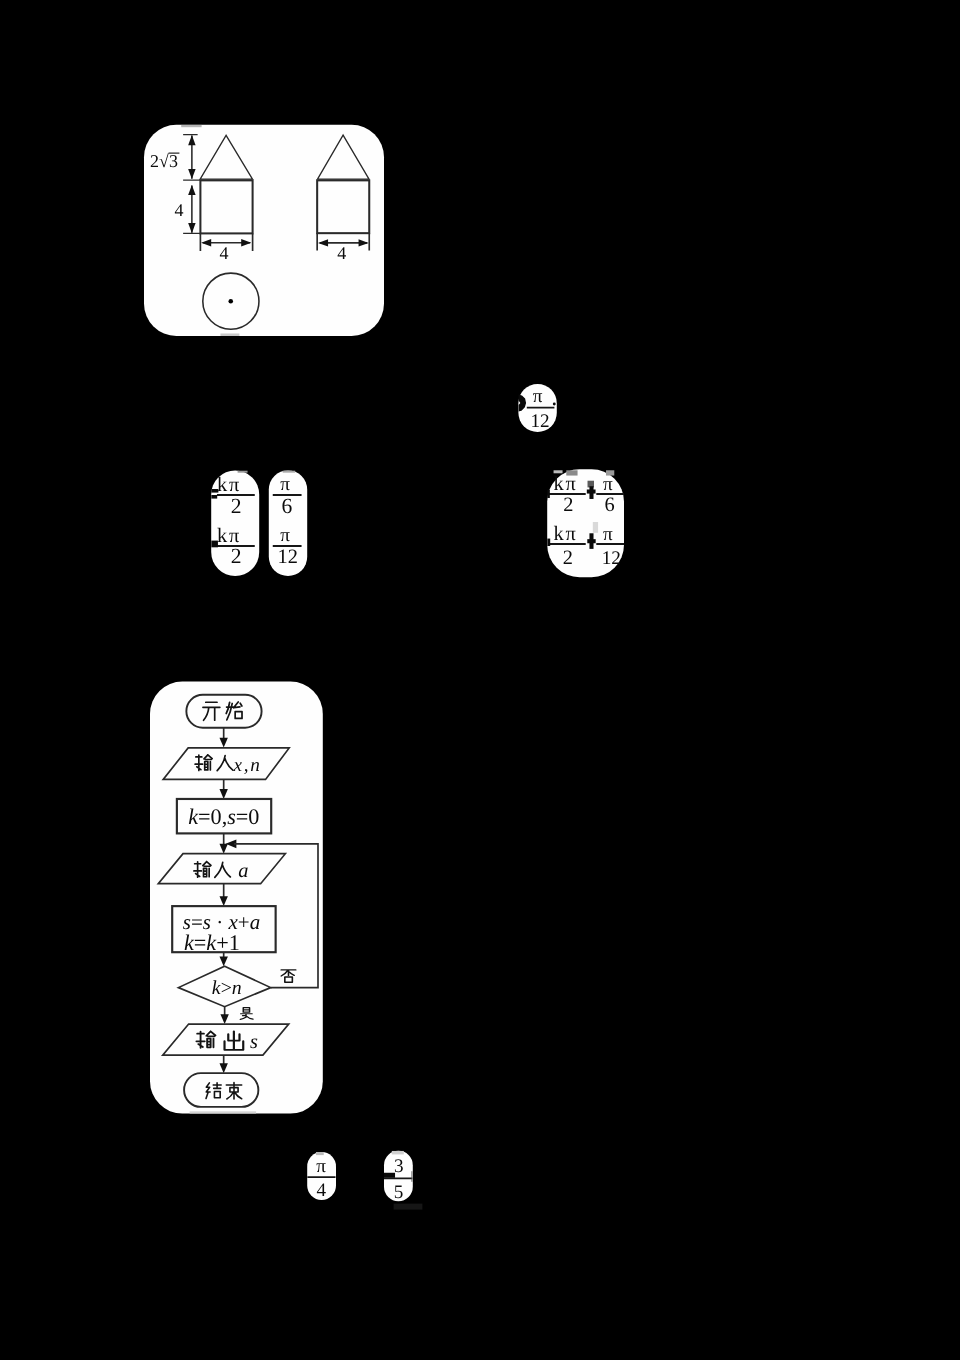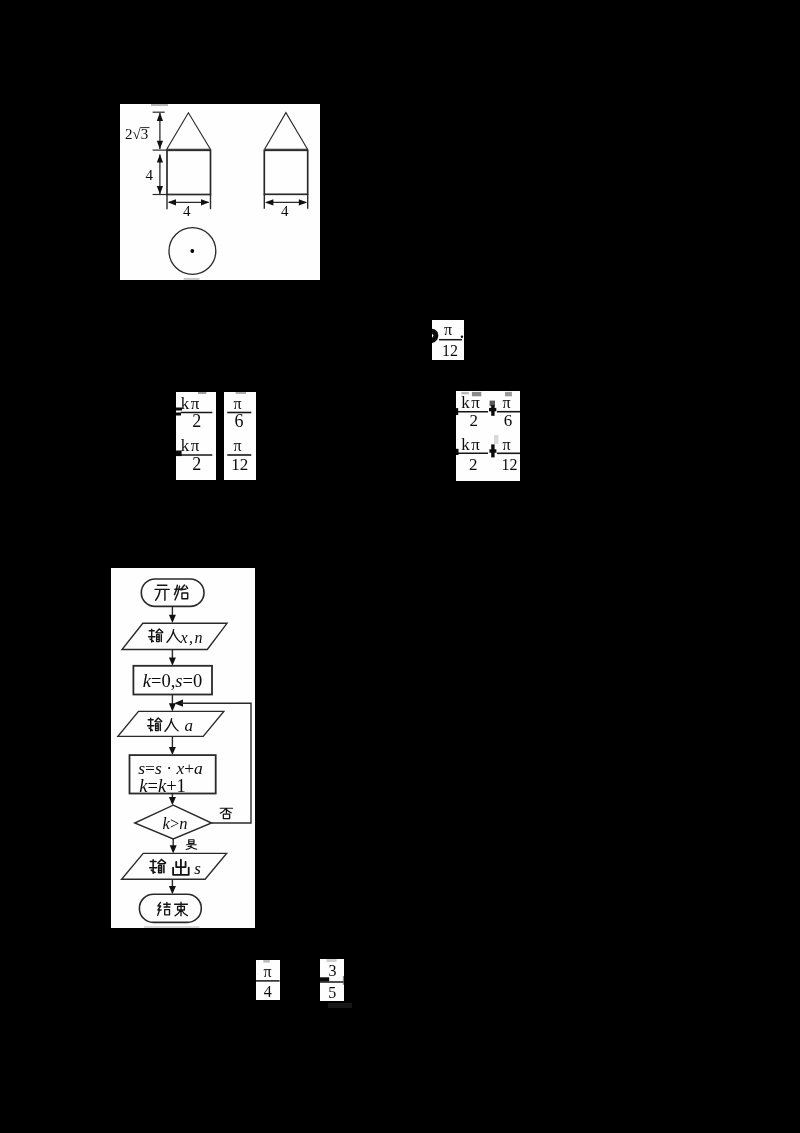--- a/index.html
+++ b/index.html
@@ -1,17 +1,17 @@
 <!DOCTYPE html>
 <html><head>
 <meta charset="utf-8">
 <style>
 html,body{margin:0;padding:0;background:#000;}
 body{width:800px;height:1133px;position:relative;font-family:"Liberation Serif",serif;overflow:hidden;}
-.wb{position:absolute;background:#fefefe;}
+.wb{position:absolute;background:#fefefe;border-radius:27px;}
 svg{display:block;}
 .ln{stroke:#2a2a2a;fill:none;}
 text{fill:#0c0c0c;}
 .cjk{stroke:#141414;fill:none;stroke-linecap:round;stroke-linejoin:round;stroke-width:1.4;}
 </style>
 </head>
 <body>
 
 <div class="wb" style="left:120px;top:103.5px;width:200px;height:176.5px;">
 <svg width="200" height="176.5" viewBox="0 0 200 176.5">
@@ -167,21 +167,21 @@
   <text x="50.5" y="59" font-size="16" text-anchor="middle">π</text>
 
   <line x1="40.9" y1="62.3" x2="64" y2="62.3" stroke="#161616" stroke-width="1.6"></line>
 
   <text x="53.4" y="78.9" font-size="16" text-anchor="middle">12</text>
 
   <rect x="0" y="57.8" width="2.5" height="6.2" fill="#0a0a0a"></rect>
 </svg>
 </div>
 
-<div class="wb" style="left:111px;top:567.5px;width:144px;height:360.5px;">
+<div class="wb" style="left:125px;top:567.5px;width:144px;height:360.5px;">
 <svg width="144" height="360.5" viewBox="0 0 144 360.5">
 
   <rect class="ln" stroke-width="1.6" x="30.3" y="11" width="62.7" height="27.4" rx="13.7" ry="13.7"></rect>
 
   <g class="cjk" stroke-width="1.3">
     <g transform="translate(43,16.7) scale(1.02)">
       <path d="M3.4,0.5 H12.6 M1.1,4.6 H14.9 M5.9,4.6 C5.5,8.6 4.1,12.2 1.6,15.2 M10.7,4.6 V15.2"></path>
     </g>
     <g transform="translate(62.5,16.2) scale(1.02)">
       <path d="M3.8,1 C3.2,4.6 2.4,7.6 1,10.2 M1.3,4.9 C3.2,4.9 4.9,4.9 6.7,4.9 M5.9,2 C5.1,7 3.5,11.8 1.5,15.4 M10.8,0.8 L7,5.5 M7.3,5.4 L12.2,4.7 M12.4,1.8 L13.8,4.1 M8.3,8.6 H13.9 V14.2 H8.3 Z"></path>

